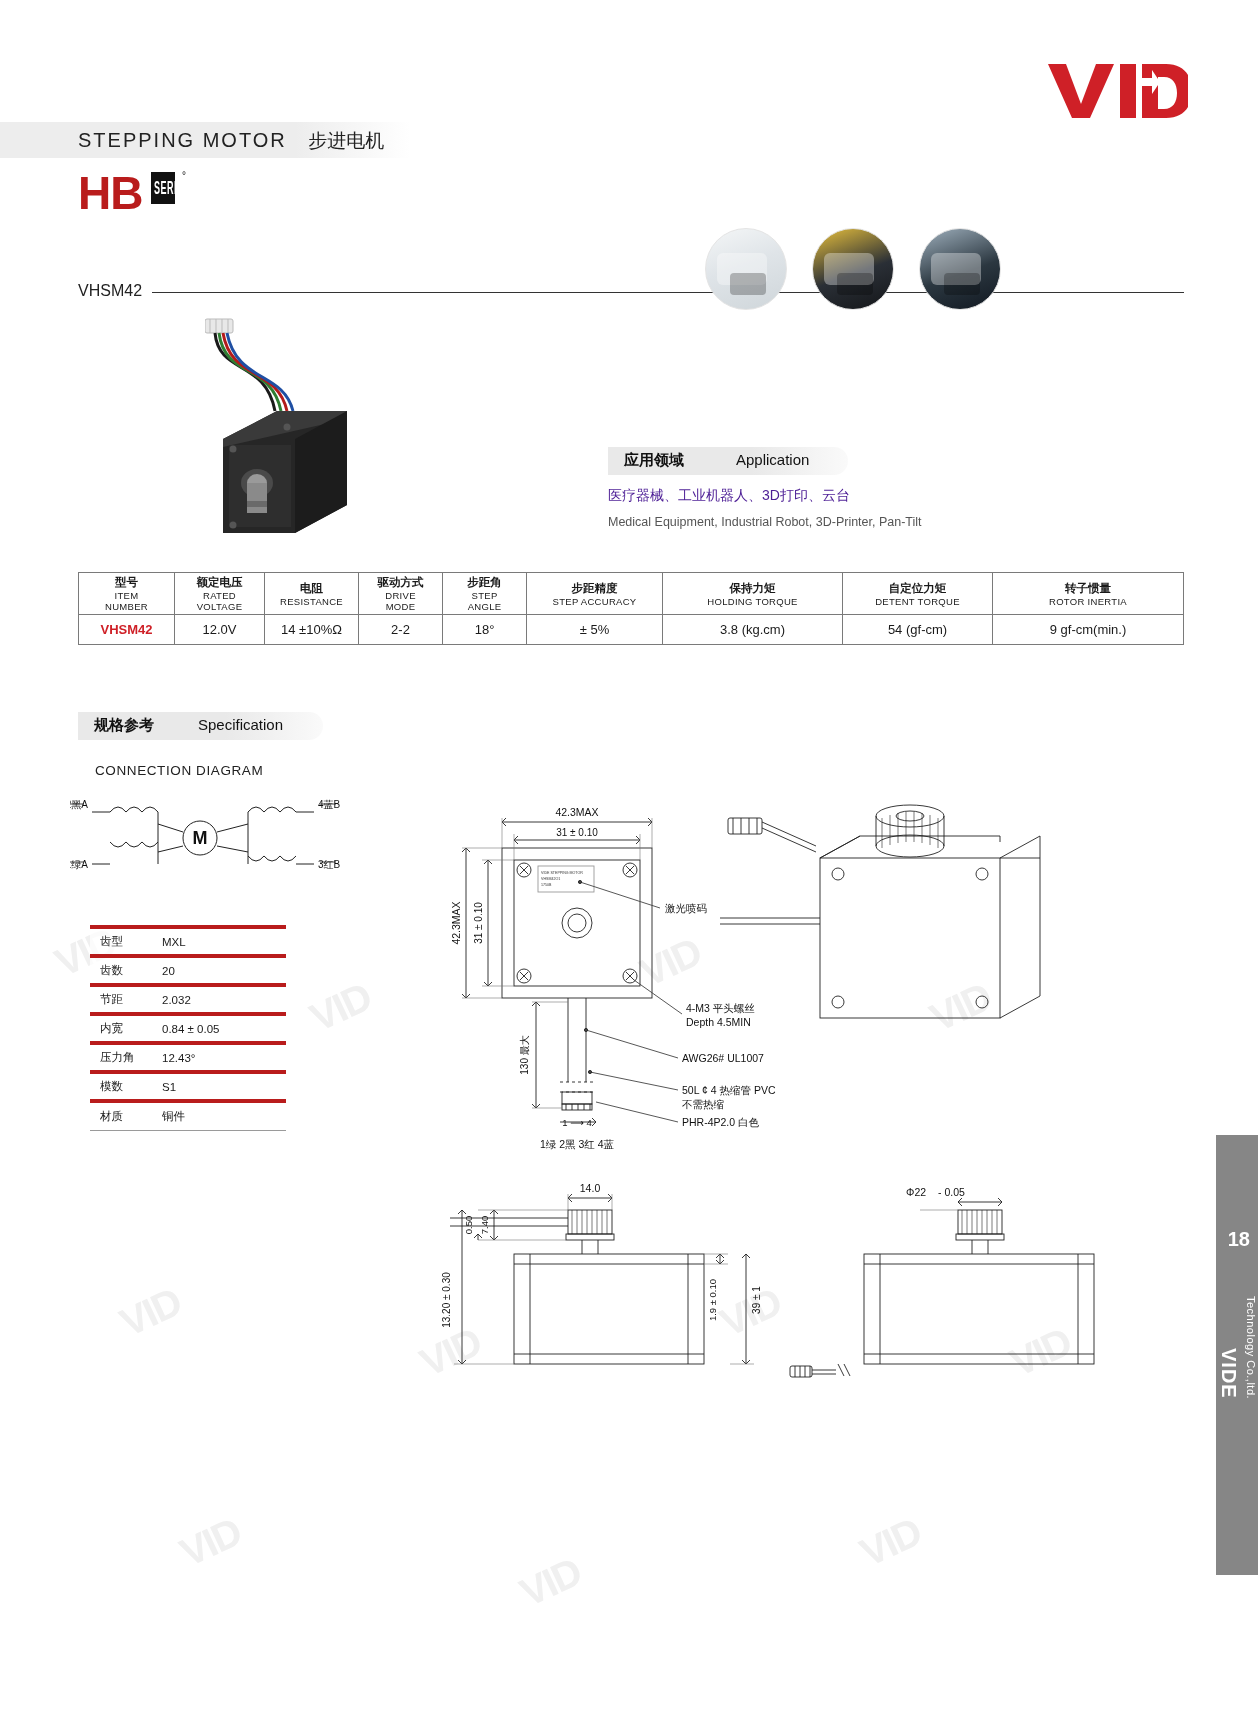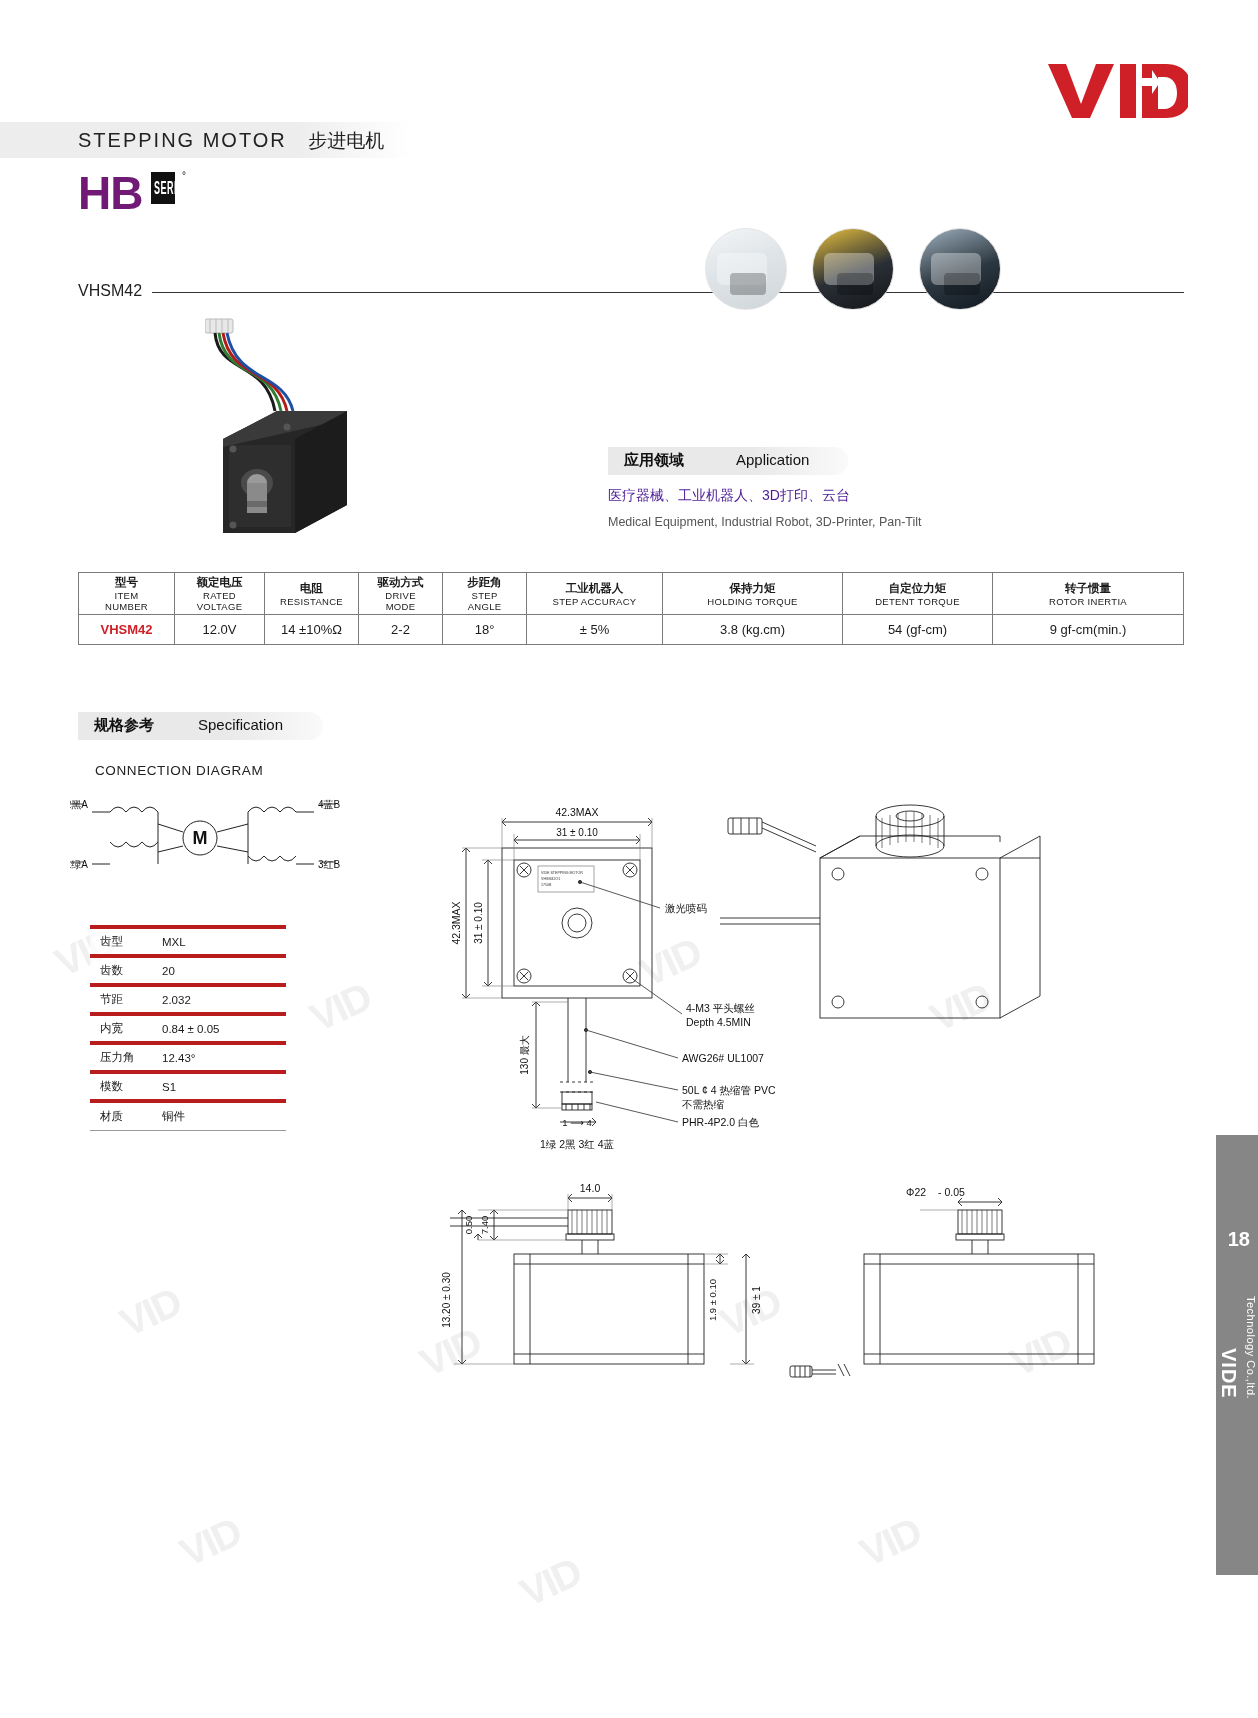--- a/index.html
+++ b/index.html
@@ -43,21 +43,21 @@
   .title-text {
     position:absolute; left:78px; top:128px;
     font-size:20px; letter-spacing:2px; color:#222;
     z-index:3;
   }
   .title-text .cn { letter-spacing:0px; font-size:19px; }
 
   
   .hb-badge { position:absolute; left:78px; top:170px; z-index:3; }
   .hb-badge .hb {
-    font-size:46px; font-weight:bold; color:#701a75;
+    font-size:46px; font-weight:bold; color:#b91c1c;
     letter-spacing:-1px; line-height:46px; display:inline-block;
     vertical-align:top;
   }
   .hb-badge .series {
     display:inline-block; vertical-align:top;
     background:#111; color:#fff; font-size:9px; font-weight:bold;
     padding:3px 3px; margin-left:4px; margin-top:2px;
     letter-spacing:0.5px; line-height:10px;
     width:24px; text-align:center;
     writing-mode:horizontal-tb;
@@ -295,21 +295,21 @@
       </th>
       <th style="width:84px">
         <span class="cn">驱动方式</span>
         <span class="en">DRIVE MODE</span>
       </th>
       <th style="width:84px">
         <span class="cn">步距角</span>
         <span class="en">STEP ANGLE</span>
       </th>
       <th style="width:136px">
-        <span class="cn">工业机器人</span>
+        <span class="cn">步距精度</span>
         <span class="en">STEP ACCURACY</span>
       </th>
       <th style="width:180px">
         <span class="cn">保持力矩</span>
         <span class="en">HOLDING TORQUE</span>
       </th>
       <th style="width:150px">
         <span class="cn">自定位力矩</span>
         <span class="en">DETENT TORQUE</span>
       </th>

